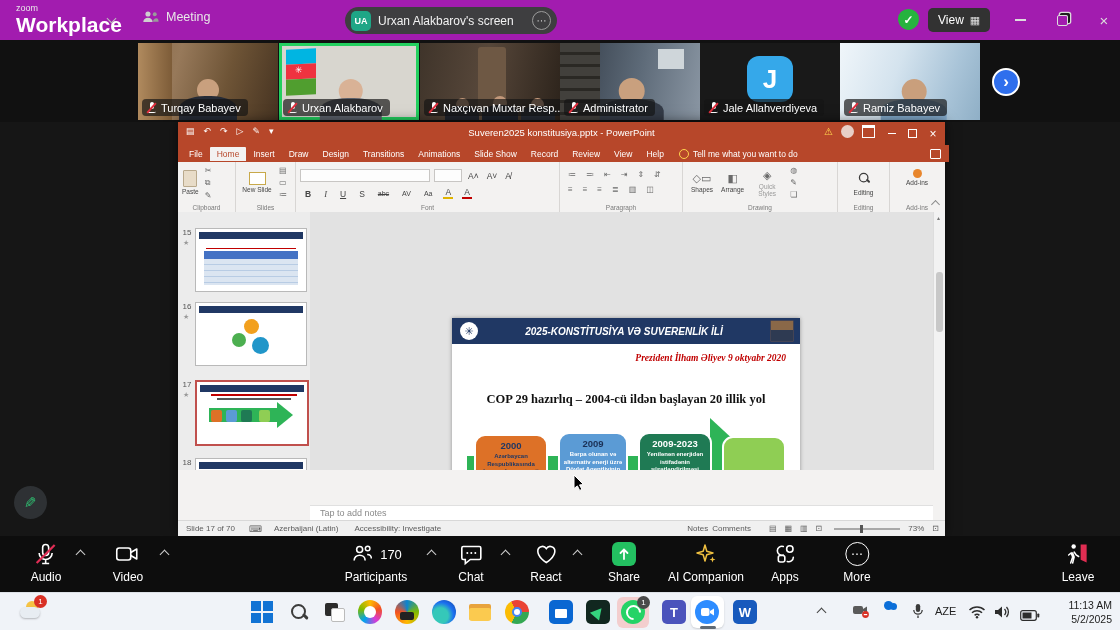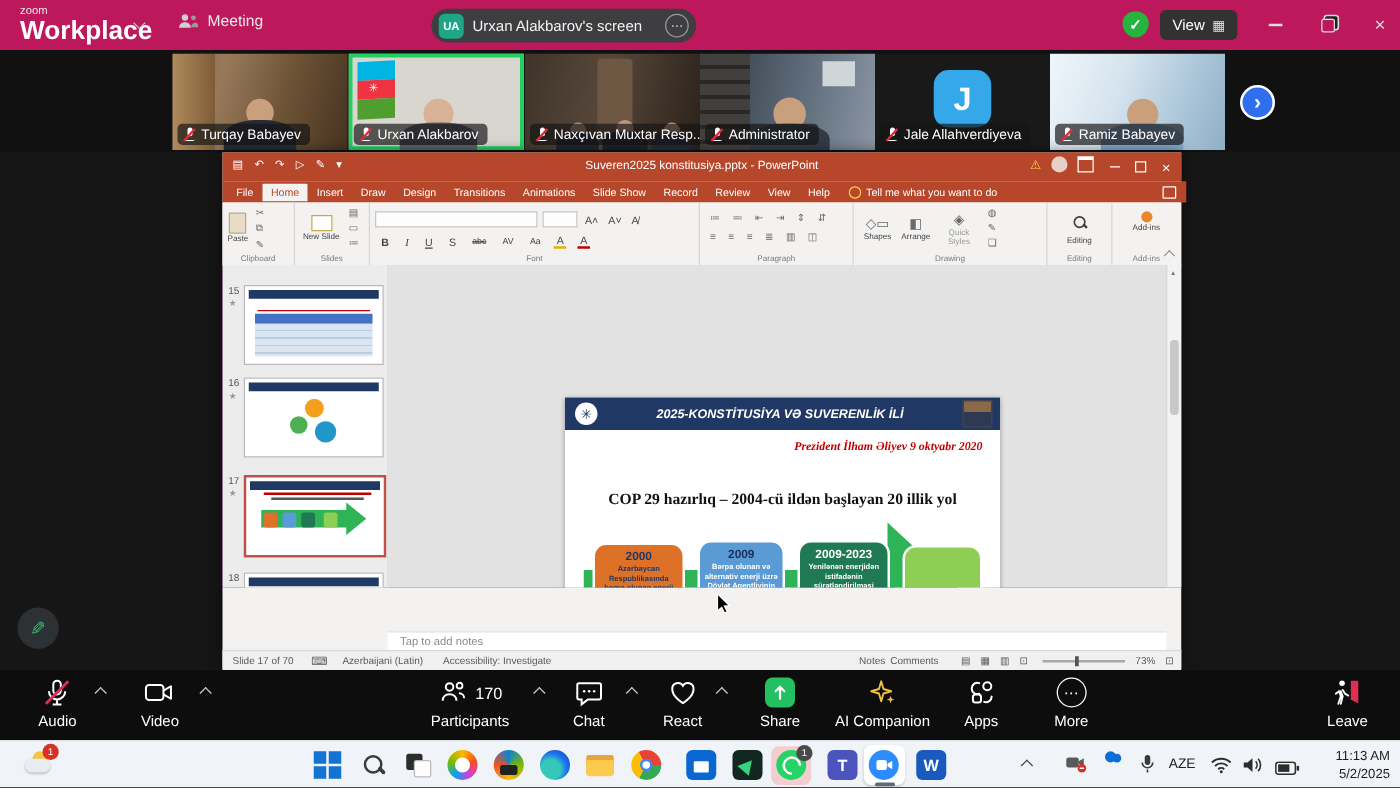--- a/index.html
+++ b/index.html
@@ -64,21 +64,21 @@
   .mag u{position:absolute;left:13px;top:13px;width:7px;height:2.5px;background:#3c3c3c;transform:rotate(45deg);border-radius:2px}
   .cloud{position:relative;width:20px;height:12px;background:#0b6ed8;border-radius:8px}
   .cloud:before{content:"";position:absolute;left:4px;top:-5px;width:9px;height:9px;background:#0b6ed8;border-radius:50%}
   .cloud:after{content:"";position:absolute;left:10px;top:-3px;width:7px;height:7px;background:#0b6ed8;border-radius:50%}
 </style>
 </head>
 <body>
 
 <div class="app">
 
-  <div class="abs" style="left:0;top:0;width:1120px;height:40px;background:#be185d">
+  <div class="abs" style="left:0;top:0;width:1120px;height:40px;background:#a21caf">
     <div class="abs" style="left:16px;top:4px;line-height:1">
       <div style="font-size:9px;color:#e8e8e8">zoom</div>
       <div style="font-size:21px;font-weight:bold;color:#fff;margin-top:1px">Workplace</div>
     </div>
     <span class="abs chev" style="left:108px;top:15px"></span>
     <div class="abs flex" style="left:142px;top:10px;gap:7px">
       <svg width="17" height="14" viewBox="0 0 20 16">
           <circle cx="7" cy="4.5" r="3" fill="#cfcfcf"></circle>
           <path d="M1.5 14c0-3 2.4-5 5.5-5s5.5 2 5.5 5z" fill="#cfcfcf"></path>
           <circle cx="15" cy="4.8" r="2.3" fill="#9a9a9a"></circle>
@@ -365,21 +365,21 @@
       <div class="rgroup" style="width:54px;border-right:none">
         <div class="bigbtn" style="margin:4px auto 0">
           <span style="width:9px;height:9px;border-radius:50%;background:#e8862c"></span>
           <span>Add-ins</span>
         </div>
         <div class="rlabel">Add-ins</div>
       </div>
       <span class="abs chevup" style="right:6px;bottom:4px;transform:rotate(45deg) scale(.9);border-color:#8a8a8a"></span>
     </div>
 
-    <div class="abs" style="left:0;top:90px;width:767px;height:258px;background:#701a75;overflow:hidden">
+    <div class="abs" style="left:0;top:90px;width:767px;height:258px;background:#84cc16;overflow:hidden">
 
       <div class="abs" style="left:0;top:0;width:132px;height:293px;background:#ececec;border-right:1px solid #d4d4d4">
         <span class="tnum" style="top:16px">15</span>
         <span class="abs" style="left:5px;top:27px;font-size:7px;color:#9a9a9a">★</span>
         <div class="thumb" style="top:16px">
           <div class="mininavy"></div>
           <div class="abs" style="left:10px;top:14px;right:10px;height:5px;background:#fff;border-bottom:1px solid #c00000"></div>
           <div class="abs" style="left:8px;top:22px;right:8px;height:8px;background:#4472c4"></div>
           <div class="abs" style="left:8px;top:30px;right:8px;height:26px;background:repeating-linear-gradient(#dbe5f1 0 5px,#b8cce4 5px 6px)"></div>
         </div>

